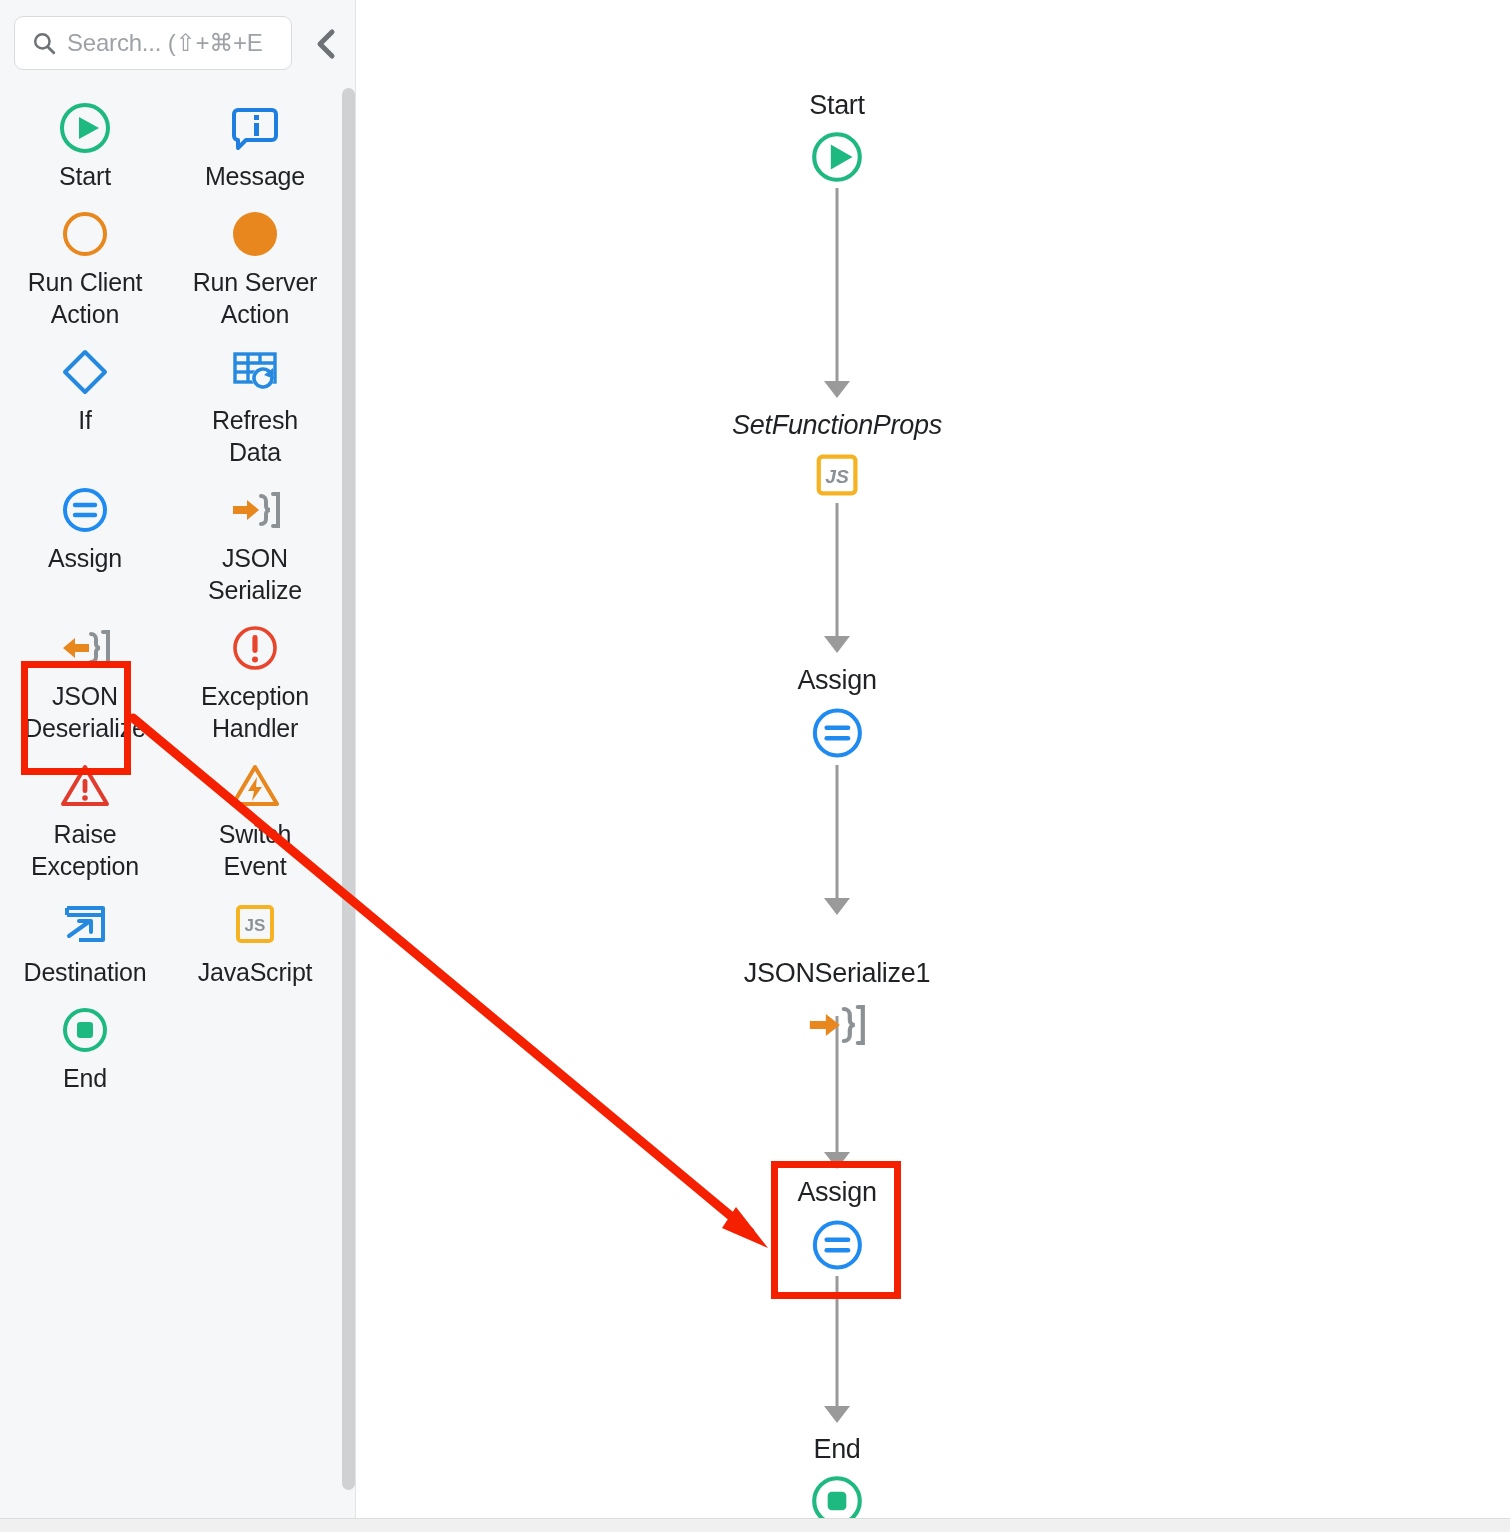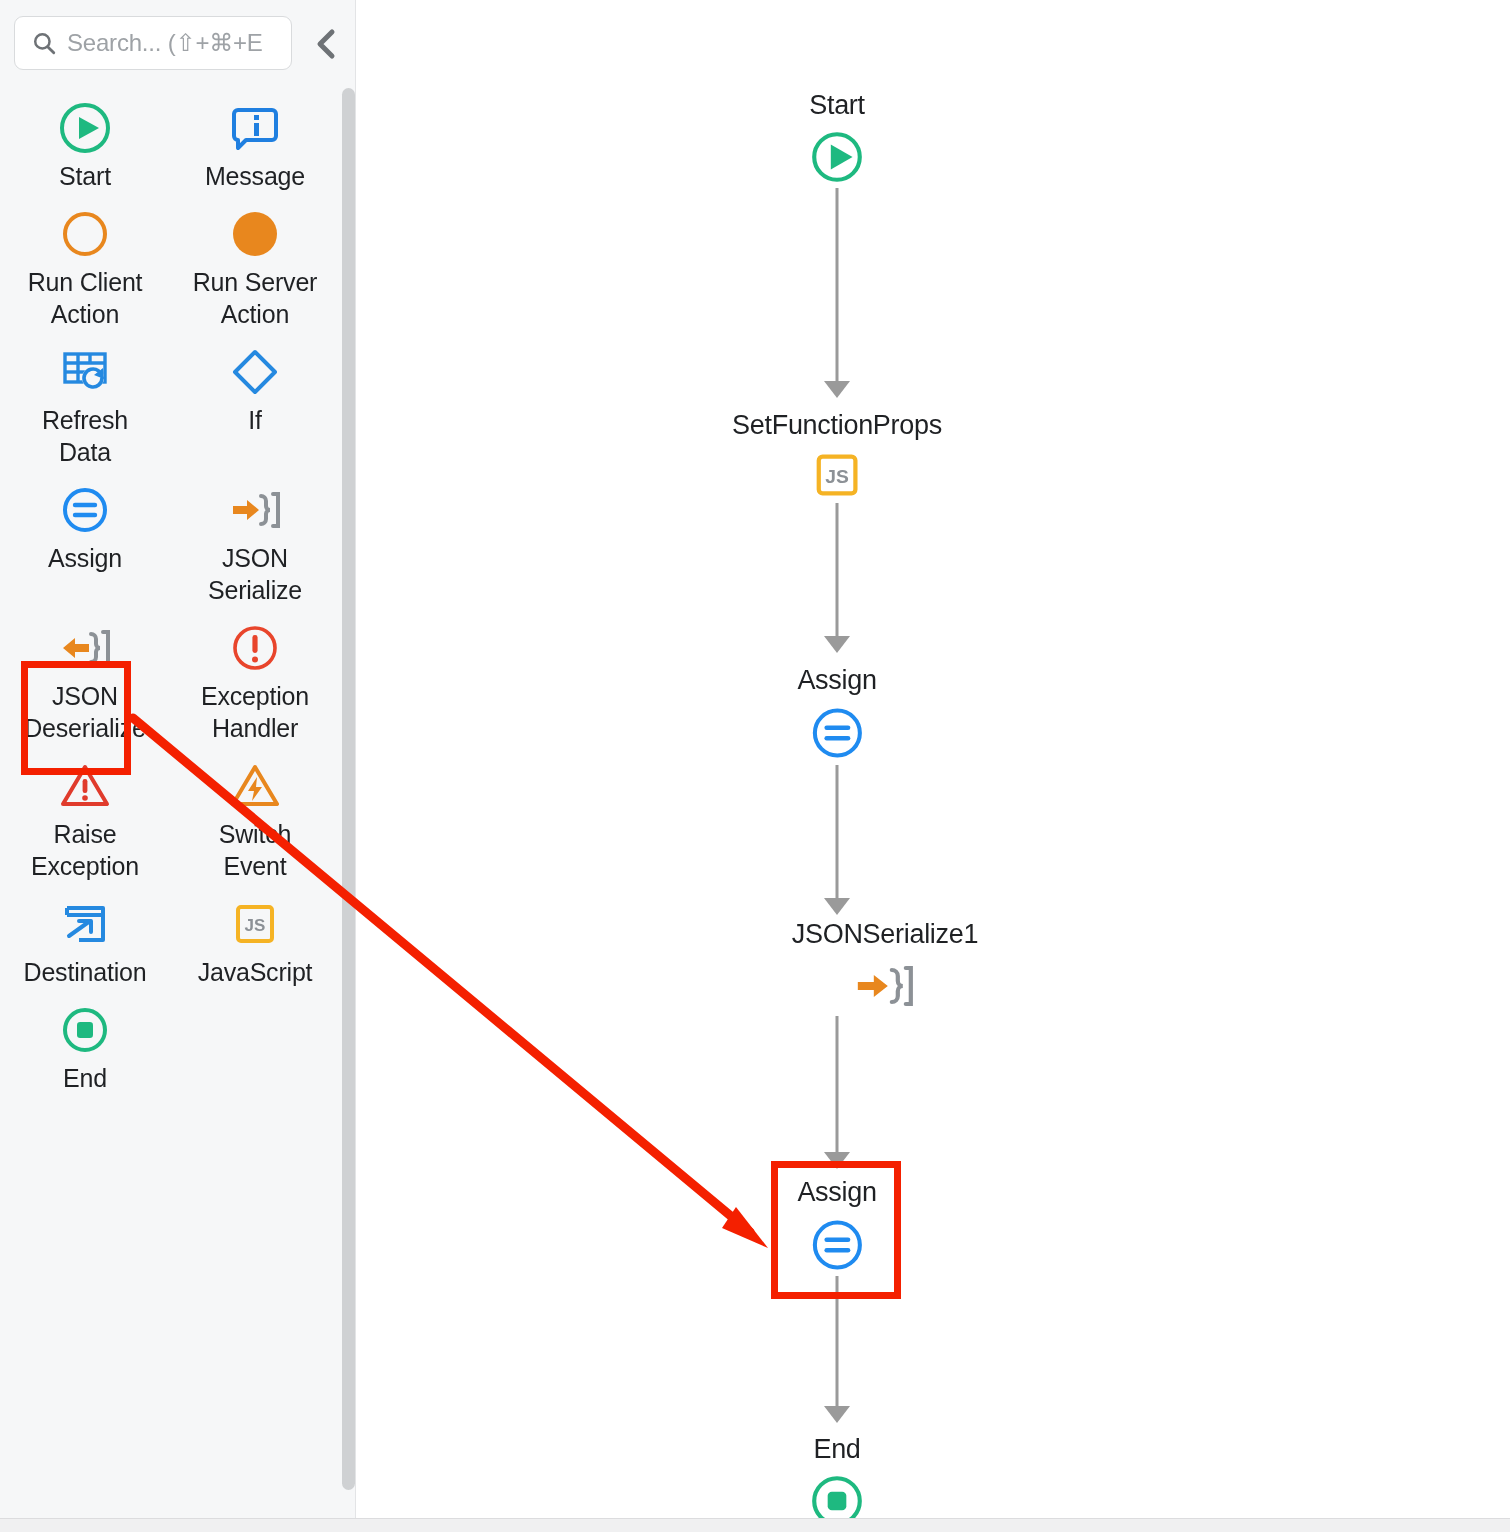--- a/index.html
+++ b/index.html
@@ -192,42 +192,42 @@
           <svg width="56" height="56" viewBox="0 0 56 56">
             <circle cx="28" cy="28" r="22" fill="#e8871e"></circle>
           </svg>
         </div>
         <div class="tool-label">Run Server Action</div>
       </div>
 
       <div class="tool-item">
         <div class="tool-ico">
           <svg width="56" height="56" viewBox="0 0 56 56">
+            <polygon points="28,8 48,28 28,48 8,28" fill="none" stroke="#2589e0" stroke-width="4" stroke-linejoin="round"></polygon>
+          </svg>
+        </div>
+        <div class="tool-label">If</div>
+      </div>
+
+      <div class="tool-item">
+        <div class="tool-ico">
+          <svg width="56" height="56" viewBox="0 0 56 56">
             <rect x="8" y="10" width="40" height="28" fill="none" stroke="#2589e0" stroke-width="3.4"></rect>
             <line x1="8" y1="19" x2="48" y2="19" stroke="#2589e0" stroke-width="3.4"></line>
             <line x1="8" y1="28" x2="32" y2="28" stroke="#2589e0" stroke-width="3.4"></line>
             <line x1="21" y1="10" x2="21" y2="38" stroke="#2589e0" stroke-width="3.4"></line>
             <line x1="33" y1="10" x2="33" y2="20" stroke="#2589e0" stroke-width="3.4"></line>
             <circle cx="36" cy="34" r="11" fill="#f6f7f8"></circle>
             <path d="M45 34 a9 9 0 1 1 -3.6 -7.2" fill="none" stroke="#2589e0" stroke-width="3.6" stroke-linecap="round"></path>
             <polygon points="46,24 47,35 37,31" fill="#2589e0"></polygon>
           </svg>
         </div>
         <div class="tool-label">Refresh Data</div>
       </div>
 
-      <div class="tool-item">
-        <div class="tool-ico">
-          <svg width="56" height="56" viewBox="0 0 56 56">
-            <polygon points="28,8 48,28 28,48 8,28" fill="none" stroke="#2589e0" stroke-width="4" stroke-linejoin="round"></polygon>
-          </svg>
-        </div>
-        <div class="tool-label">If</div>
-      </div>
-
 
 
       <div class="tool-item">
         <div class="tool-ico">
           <svg width="56" height="56" viewBox="0 0 56 56">
             <circle cx="28" cy="28" r="20" fill="none" stroke="#1f8bf0" stroke-width="4"></circle>
             <line x1="18" y1="23" x2="38" y2="23" stroke="#1f8bf0" stroke-width="4.4" stroke-linecap="round"></line>
             <line x1="18" y1="33" x2="38" y2="33" stroke="#1f8bf0" stroke-width="4.4" stroke-linecap="round"></line>
           </svg>
         </div>
@@ -349,42 +349,42 @@
     <div class="node" style="left:480px;top:88px;">
       <div class="node-label">Start</div>
       <div class="node-ico">
         <svg width="58" height="58" viewBox="0 0 56 56">
           <circle cx="28" cy="28" r="22" fill="none" stroke="#1eb980" stroke-width="4"></circle>
           <polygon points="22,16 43,28 22,40" fill="#1eb980"></polygon>
         </svg>
       </div>
     </div>
 
-    <div class="node" style="left:480px;top:408px;">
+    <div class="node" style="left:480px;top:408px;font-style:italic;">
       <div class="node-label">SetFunctionProps</div>
       <div class="node-ico">
         <svg width="54" height="54" viewBox="0 0 56 56">
           <rect x="9" y="9" width="38" height="38" rx="4" fill="none" stroke="#f5b324" stroke-width="4.4"></rect>
           <text x="28" y="36" text-anchor="middle" font-family="Liberation Sans, sans-serif" font-size="20" font-weight="bold" fill="#8c9196">JS</text>
         </svg>
       </div>
     </div>
 
     <div class="node" style="left:480px;top:663px;">
       <div class="node-label">Assign</div>
       <div class="node-ico">
         <svg width="60" height="60" viewBox="0 0 56 56">
           <circle cx="28" cy="28" r="21" fill="none" stroke="#1f8bf0" stroke-width="3.8"></circle>
           <line x1="18" y1="23" x2="38" y2="23" stroke="#1f8bf0" stroke-width="4.2" stroke-linecap="round"></line>
           <line x1="18" y1="33" x2="38" y2="33" stroke="#1f8bf0" stroke-width="4.2" stroke-linecap="round"></line>
         </svg>
       </div>
     </div>
 
-    <div class="node" style="left:480px;top:917px;margin-left:48px;">
+    <div class="node" style="left:480px;top:956px;">
       <div class="node-label">JSONSerialize1</div>
       <div class="node-ico">
         <svg width="62" height="58" viewBox="0 0 62 56">
           <polygon points="4,24 20,24 20,17 34,28 20,39 20,32 4,32" fill="#e8871e"></polygon>
           <path d="M52 10 h5 v36 h-5" fill="none" stroke="#8c9196" stroke-width="4.2" stroke-linecap="round"></path>
           <path d="M38 12 a6 6 0 0 1 6 6 v5 a5 5 0 0 0 5 5 a5 5 0 0 0 -5 5 v5 a6 6 0 0 1 -6 6" fill="none" stroke="#8c9196" stroke-width="4.2" stroke-linecap="round"></path>
         </svg>
       </div>
     </div>
 

